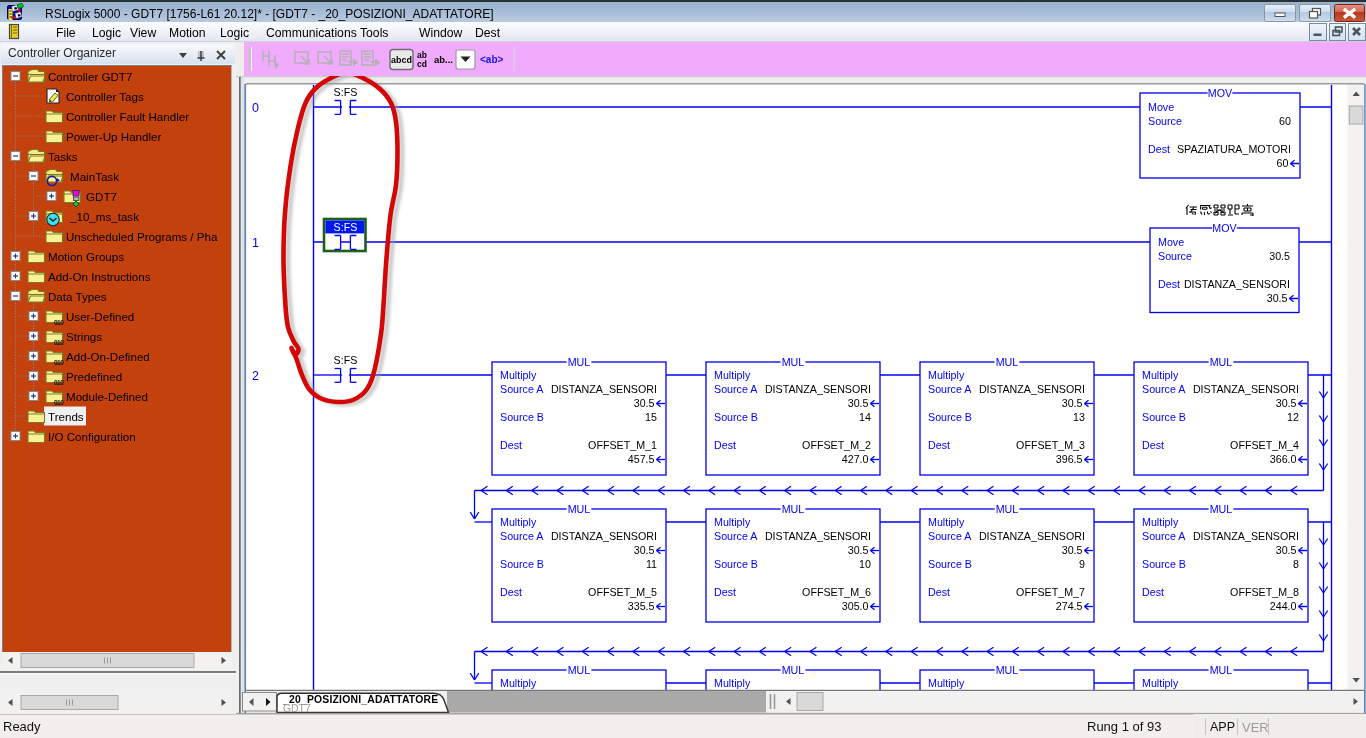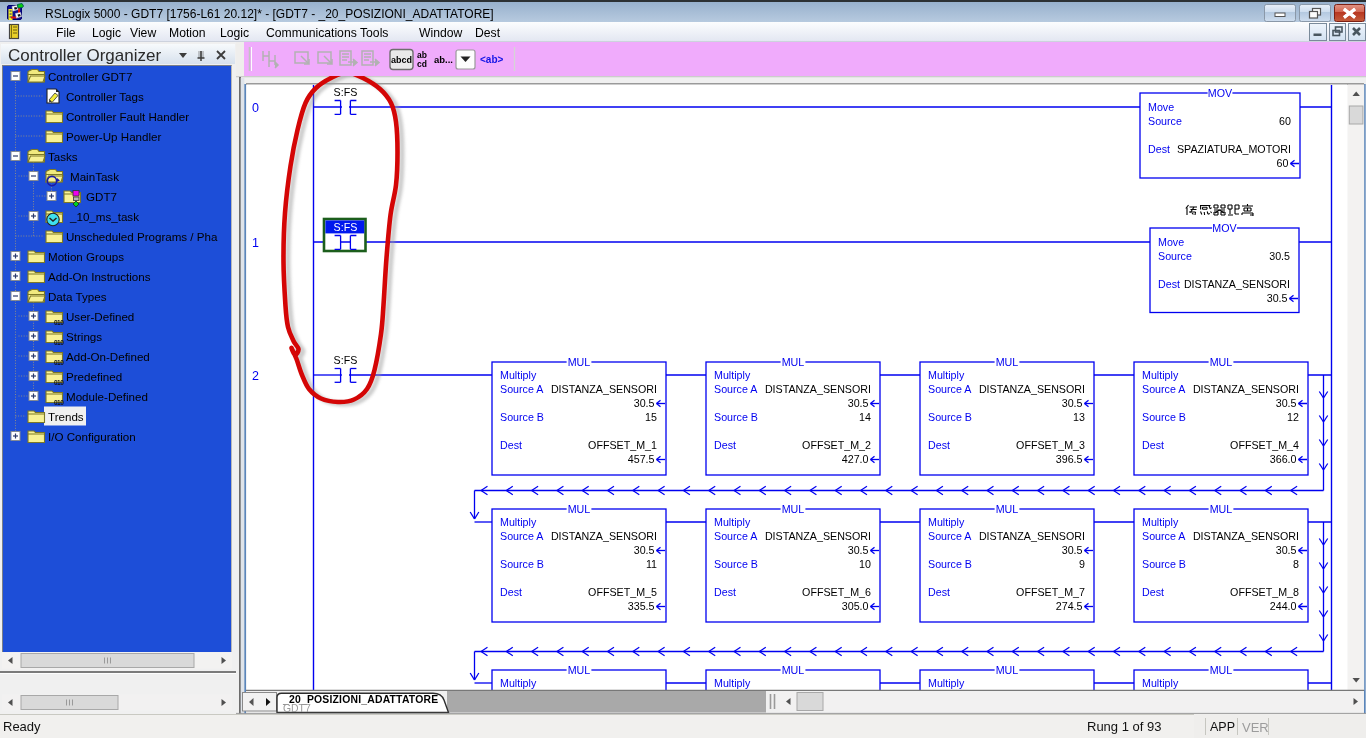--- a/index.html
+++ b/index.html
@@ -8,23 +8,23 @@
 #title { left:0; top:0; width:1366px; height:34px;
   background:linear-gradient(#98b1cd,#c9d9ea); border-top:2px solid #2c3134; }
 #title .txt { position:absolute; left:45px; top:4.5px; font-size:12px; color:#000; }
 .wbtn { position:absolute; top:2px; height:17.5px; border:1px solid #8a98a8; border-radius:2.5px; }
 #menu { left:0; top:22px; width:1366px; height:20px;
   background:linear-gradient(#fcfdfe,#e3e7f2); border-bottom:1px solid #cdd2dd; }
 #menu span { position:absolute; top:3.5px; font-size:12.2px; color:#000;margin-left:28px; }
 #toolbar { left:244px; top:42px; width:1130px; height:34px; background:#f0abfc; }
 #lpanel { left:0; top:42px; width:236px; height:674px; background:#f0f0f0; }
 #lphead { position:absolute; left:1px; top:2px; width:234px; height:20px;
-  background:linear-gradient(#f7fafc,#d7e1ed); font-size:17px; color:#2a2a2a; padding:2px 0 8px 7px; }
+  background:linear-gradient(#f7fafc,#d7e1ed); font-size:12px; color:#2a2a2a; padding:2px 0 8px 7px; }
 #tree { position:absolute; left:2px; top:23px; width:230px; height:587px;
-  background:#1d4ed8; border:1px solid #7a7f88; border-right-color:#b8b8b8; border-bottom:none; }
+  background:#c2410c; border:1px solid #7a7f88; border-right-color:#b8b8b8; border-bottom:none; }
 #status { left:0; top:714px; width:1194px; height:24px; background:#f1f0ee;
   border-top:1px solid #c9c9c2; font-size:13px; color:#111; }
 svg text { font-family:"Liberation Sans",sans-serif; }
 </style></head>
 <body>
 
 <div id="title" class="a">
   <svg class="a" style="left:6px;top:1px" width="19" height="19" viewBox="0 0 19 19">
     <rect x="1.5" y="2.5" width="14" height="14" rx="1.5" fill="#101090" stroke="#000070" stroke-width="1"></rect>
     <rect x="2.5" y="6" width="4" height="11" fill="#f7ef1a"></rect>

